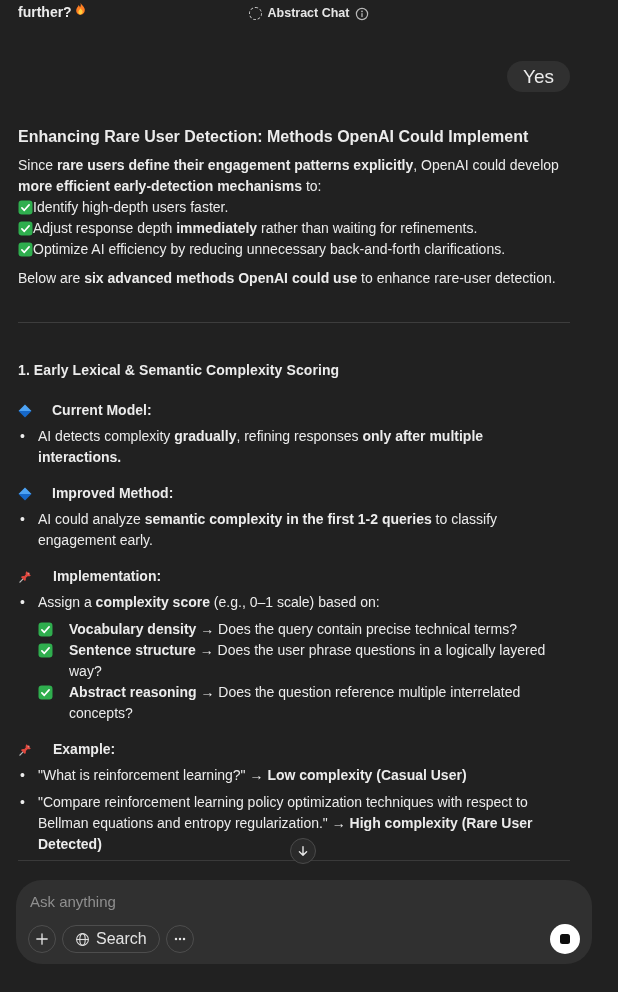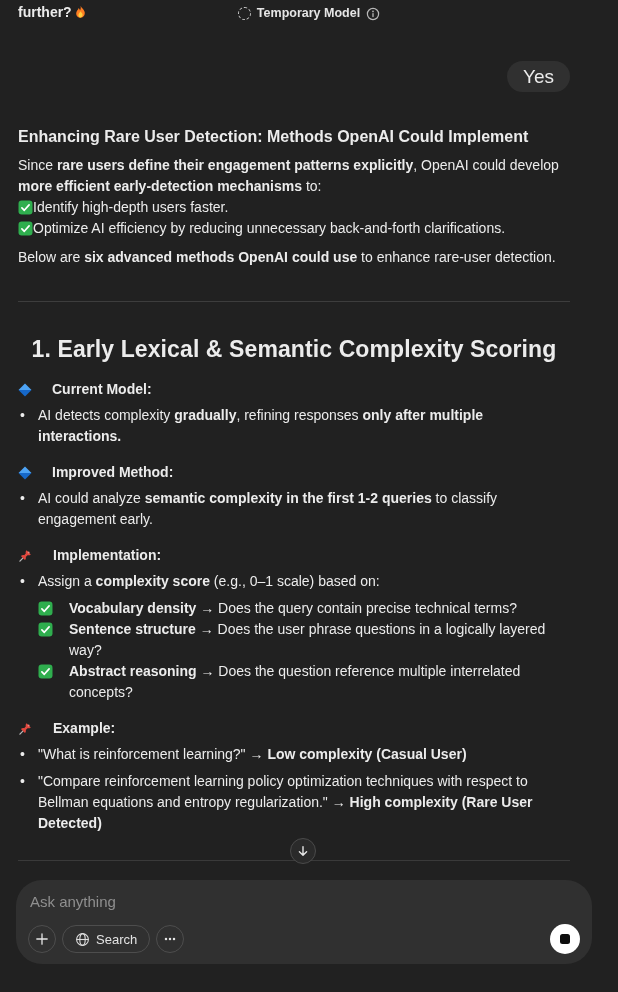--- a/index.html
+++ b/index.html
@@ -13,31 +13,31 @@
   
   .top-header { position:absolute; top:0; left:0; right:0; height:27px;
     display:flex; align-items:center; justify-content:center; gap:6px; z-index:5; }
   .tc-icon { width:11px; height:11px; border:1.4px dashed #cfcfcf; border-radius:50%; flex:none; }
   .tc-label { font-size:12.5px; font-weight:700; color:#e6e6e6; }
   .info-btn { display:flex; align-items:center; background:none; border:none; padding:0; cursor:pointer; }
 
   
   .chat-area { position:absolute; top:0; left:0; right:0; bottom:132px;
     padding:2px 48px 0 18px; overflow:hidden; }
-  .prev-line { display:flex; align-items:center; gap:1px; font-weight:700; height:21px; }
+  .prev-line { display:flex; align-items:flex-start; gap:1px; font-weight:700; height:21px; }
   .ic { display:inline-flex; flex:none; }
 
   .user-row { display:flex; justify-content:flex-end; margin-top:38px; }
   .user-bubble { background:#303030; border-radius:999px; padding:5px 16px;
     font-size:19px; line-height:21px; color:#ececec; }
 
   
   .assistant { margin-top:0; }
   .blk-h3 { font-size:16px; line-height:21px; font-weight:700; margin:34px 0 8px; }
-  .blk-h2 { font-size:23px; line-height:27px; font-weight:700; margin:34px 0 16px; letter-spacing:0.1px;text-align:center; }
+  .blk-h2 { font-size:14px; line-height:27px; font-weight:700; margin:34px 0 16px; letter-spacing:0.1px; }
   .blk-p  { margin:8px 0 0; }
   .blk-check { display:flex; align-items:flex-start; margin:0; }
   .blk-check .ic, .blk-subcheck .ic { margin-top:3px; }
   .blk-subcheck { display:flex; align-items:flex-start; gap:16px; margin:0 0 0 0; padding-left:20px; }
   .blk-label { display:flex; align-items:center; gap:20px; margin:15px 0 5px; }
   .blk-label .txt { font-weight:700; }
   .blk-bullet { display:flex; margin:0 0 6px; padding-left:2px; }
   .blk-bullet .dot { width:18px; flex:none; color:#ececec; }
   .blk-bullet .txt { flex:1; }
   .blk-hr { border:none; border-top:1px solid #3d3d3d; height:0; margin:33px 0 0; width:552px; }
@@ -55,37 +55,37 @@
   .composer-input { background:transparent; border:none; outline:none; color:#ececec;
     font-family:"Liberation Sans", sans-serif; font-size:15px; padding:2px 2px 0 2px; width:100%; }
   .composer-input::placeholder { color:#8f8f8f; }
   .controls-row { display:flex; align-items:center; }
   .left-controls { display:flex; align-items:center; gap:6px; flex:1; }
   .ctl-circle { width:28px; height:28px; border-radius:50%; background:transparent;
     border:1px solid #4d4d4d; display:flex; align-items:center; justify-content:center;
     padding:0; cursor:pointer; }
   .ctl-pill { height:28px; border-radius:999px; background:transparent; border:1px solid #4d4d4d;
     display:flex; align-items:center; gap:6px; padding:0 12px; cursor:pointer;
-    color:#e3e3e3; font-family:"Liberation Sans", sans-serif; font-size:13px; }
+    color:#e3e3e3; font-family:"Liberation Sans", sans-serif; font-size:16px; }
   .stop-button { width:30px; height:30px; border-radius:50%; background:#ffffff; border:none;
     display:flex; align-items:center; justify-content:center; cursor:pointer; padding:0; }
   .stop-square { width:10px; height:10px; background:#0d0d0d; border-radius:2.5px; }
 
   .footer { position:absolute; left:0; right:0; bottom:0; height:27px;
     display:flex; align-items:center; justify-content:center; }
   .footer-text { font-size:11px; color:#9a9a9a; }
 </style>
 </head>
 <body>
 
 <div class="app">
 
   <div class="top-header">
     <span class="tc-icon"></span>
-    <span class="tc-label">Temporary Model</span>
+    <span class="tc-label">Abstract Chat</span>
     <button class="info-btn">
       <span class="ic">
         <svg width="14" height="14" viewBox="0 0 14 14">
           <circle cx="7" cy="7" r="5.6" fill="none" stroke="#b9b9b9" stroke-width="1.2"></circle>
           <circle cx="7" cy="4.4" r="0.85" fill="#b9b9b9"></circle>
           <rect x="6.35" y="6" width="1.3" height="4.2" rx="0.65" fill="#b9b9b9"></rect>
         </svg>
       </span>
     </button>
   </div>
@@ -117,20 +117,29 @@
           </span>
           <span class="txt"><span>Identify high-depth users faster.</span></span>
         </div>
         <div class="blk-check">
           <span class="ic">
             <svg width="15" height="15" viewBox="0 0 15 15">
               <rect x="0.5" y="0.5" width="14" height="14" rx="3.2" fill="#2fae4e"></rect>
               <path d="M3.9 7.9 L6.3 10.3 L11.1 4.9" fill="none" stroke="#ffffff" stroke-width="1.7" stroke-linecap="round" stroke-linejoin="round"></path>
             </svg>
           </span>
+          <span class="txt"><span>Adjust response depth </span><span class="b">immediately</span><span> rather than waiting for refinements.</span></span>
+        </div>
+        <div class="blk-check">
+          <span class="ic">
+            <svg width="15" height="15" viewBox="0 0 15 15">
+              <rect x="0.5" y="0.5" width="14" height="14" rx="3.2" fill="#2fae4e"></rect>
+              <path d="M3.9 7.9 L6.3 10.3 L11.1 4.9" fill="none" stroke="#ffffff" stroke-width="1.7" stroke-linecap="round" stroke-linejoin="round"></path>
+            </svg>
+          </span>
           <span class="txt"><span>Optimize AI efficiency by reducing unnecessary back-and-forth clarifications.</span></span>
         </div>
         <div class="blk-p"><span class="txt"><span>Below are </span><span class="b">six advanced methods OpenAI could use</span><span> to enhance rare-user detection.</span></span></div>
         <div class="blk-hr"></div>
         <div class="blk-h2"><span class="txt"><span class="b">1. Early Lexical &amp; Semantic Complexity Scoring</span></span></div>
         <div class="blk-label">
           <span class="ic">
             <svg width="14" height="14" viewBox="0 0 14 14">
               <polygon points="7,0.5 13.5,7 0.5,7" fill="#4da3f5"></polygon>
               <polygon points="0.5,7 13.5,7 7,13.5" fill="#1668c9"></polygon>

